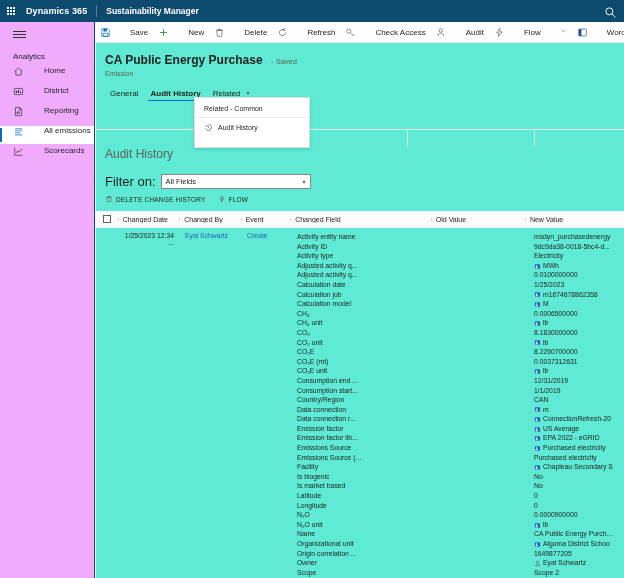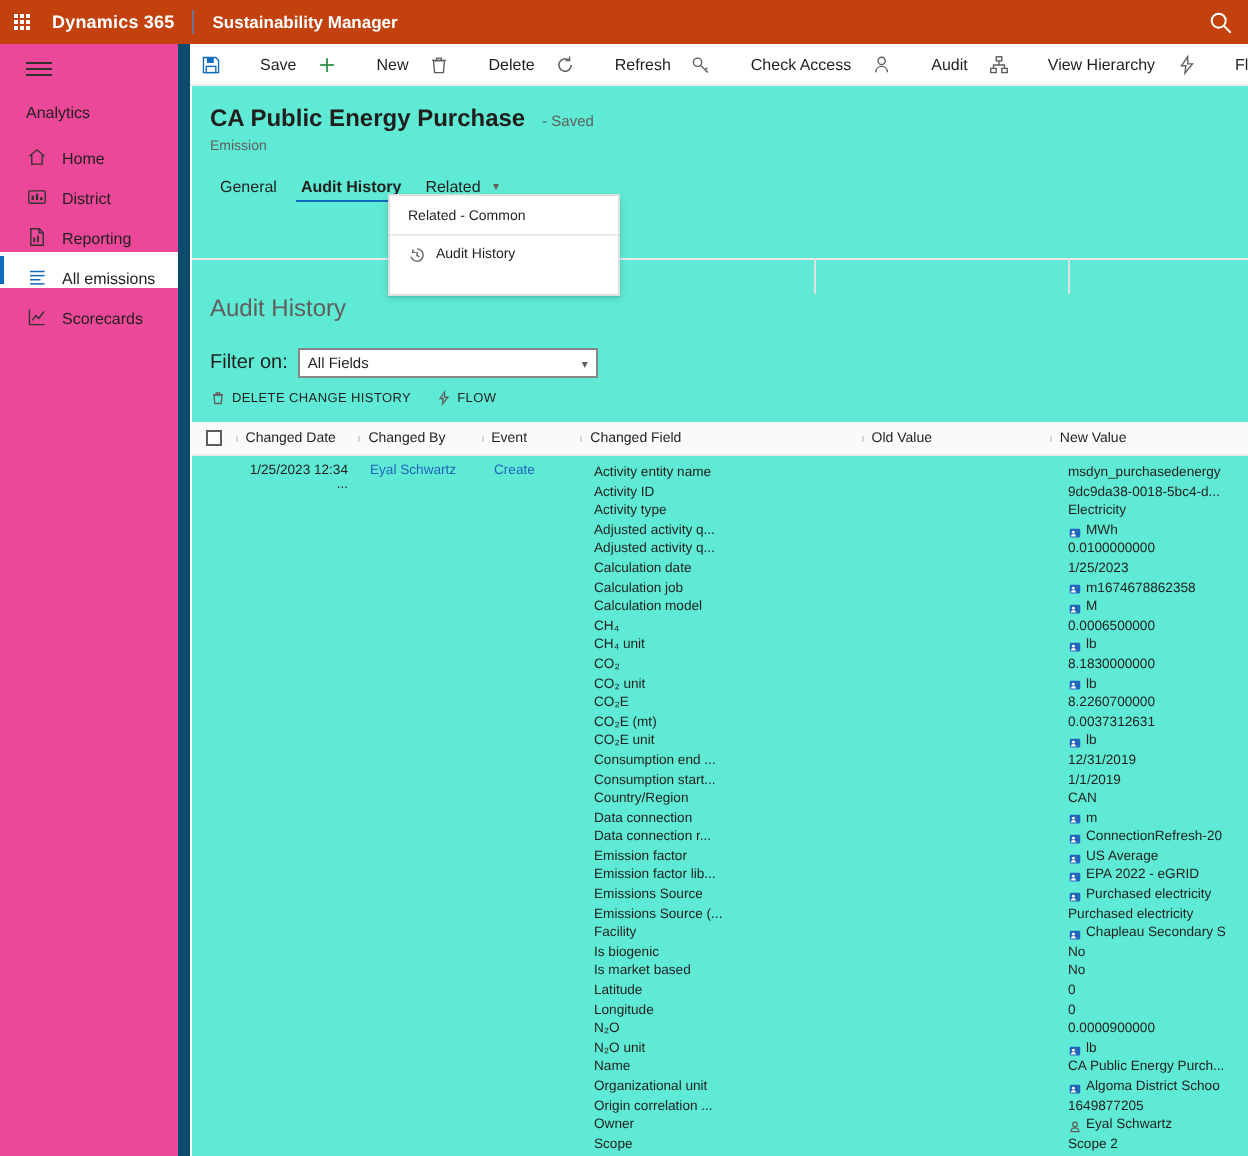--- a/index.html
+++ b/index.html
@@ -9,21 +9,21 @@
     overflow: hidden;
     background: #ffffff;
     font-family: "Liberation Sans", sans-serif;
     color: #323130;
   }
   #app { position: relative; width: 624px; height: 578px; }
 
   
   .topbar {
     position: absolute; left: 0; top: 0; width: 624px; height: 22px;
-    background: #c2410c;
+    background: #0c4a6e;
     display: flex; align-items: center;
   }
   .waffle { width: 22px; display: flex; align-items: center; justify-content: center; }
   .waffle-grid { display: grid; grid-template-columns: repeat(3, 2px); grid-template-rows: repeat(3, 2px); gap: 1px; }
   .waffle-grid i { display: block; width: 2px; height: 2px; background: #ffffff; }
   .brand {
     color: #ffffff; font-size: 9px; font-weight: bold; letter-spacing: .1px;
     padding-left: 4px;
   }
   .brand-div { width: 1px; height: 12px; background: #6b739b; margin: 0 9px; }
@@ -46,29 +46,29 @@
     height: 21px; padding: 0 5px;
     font-size: 8px; color: #201f1e; white-space: nowrap;
     cursor: default;
   }
   .cmd-btn .lbl { line-height: 1; position: relative; top: .5px; }
   .ic { display: inline-block; width: 11px; height: 11px; flex: 0 0 11px; }
 
   
   .leftnav {
     position: absolute; left: 0; top: 22px; width: 95px; height: 556px;
-    background: #ec4899; border-right: 6px solid #0c4a6e;
+    background: #f0abfc; border-right: 1px solid #0c4a6e;
   }
   .nav-burger { height: 24px; display: flex; align-items: center; padding-left: 13px; }
   .nav-burger .burger i { background: #323130; }
   .nav-group-title {
     font-size: 8px; color: #201f1e; padding: 6px 0 5px 13px; font-weight: normal;
   }
   .nav-item {
-    display: flex; align-items: flex-end; gap: 7px;
+    display: flex; align-items: flex-start; gap: 20px;
     height: 18px; padding-left: 13px;
     font-size: 8px; color: #201f1e; position: relative;
     cursor: default;
   }
   .nav-item + .nav-item { margin-top: 2px; }
   .nav-item.sel { background: #ffffff; }
   .nav-item.sel::before {
     content: ""; position: absolute; left: 0; top: 2px; bottom: 2px;
     width: 2px; background: #0f6cbd;
   }
@@ -96,21 +96,21 @@
   }
   .tab .chev { display: inline-block; margin-left: 4px; color: #605e5c; font-size: 6px; position: relative; top: -1px; }
 
   .panel-sep { position: absolute; left: 0; top: 86px; width: 528px; height: 1px; background: #edebe9; }
 
   
   .colline { position: absolute; top: 86px; width: 1px; height: 18px; background: #e1dfdd; }
 
   .ah-title { position: absolute; left: 9px; top: 104px; font-size: 12px; color: #605e5c; }
   .filter-row { position: absolute; left: 9px; top: 131px; display: flex; align-items: center; gap: 5px; }
-  .filter-lbl { font-size: 10px; color: #201f1e; }
+  .filter-lbl { font-size: 13px; color: #201f1e; }
   .filter-box {
     width: 150px; height: 15px; border: 1px solid #8a8886; background: #ffffff;
     display: flex; align-items: center; justify-content: space-between;
     padding: 0 4px; font-size: 7.5px; color: #201f1e;
   }
   .filter-box .chev { color: #605e5c; font-size: 6px; }
 
   .act-row { position: absolute; left: 9px; top: 152px; display: flex; align-items: center; gap: 12px; }
   .act-btn { display: flex; align-items: center; gap: 3px; font-size: 6.5px; color: #201f1e; letter-spacing: .2px; cursor: default; }
 
@@ -277,31 +277,20 @@
     <div class="cmd-btn">
       <span class="ic">
         <svg viewBox="0 0 16 16" width="11" height="11">
             <circle cx="7" cy="5" r="2.6" fill="none" stroke="#605e5c" stroke-width="1"></circle>
             <path d="M2.8 13.2c0-2.6 1.9-4.2 4.2-4.2s4.2 1.6 4.2 4.2" fill="none" stroke="#605e5c" stroke-width="1"></path>
           </svg>
       </span>
       <span class="lbl">Audit</span>
     </div>
 
-    <div class="cmd-btn">
-      <span class="ic">
-        <svg viewBox="0 0 16 16" width="11" height="11">
-            <rect x="6" y="2" width="4" height="3" fill="none" stroke="#605e5c" stroke-width="1"></rect>
-            <rect x="2" y="10.5" width="4" height="3" fill="none" stroke="#605e5c" stroke-width="1"></rect>
-            <rect x="10" y="10.5" width="4" height="3" fill="none" stroke="#605e5c" stroke-width="1"></rect>
-            <path d="M8 5v3 M4 10.5V8h8v2.5" fill="none" stroke="#605e5c" stroke-width="1"></path>
-          </svg>
-      </span>
-      <span class="lbl">View Hierarchy</span>
-    </div>
 
     <div class="cmd-btn">
       <span class="ic">
         <svg viewBox="0 0 16 16" width="11" height="11">
             <path d="M8.5 2 L4 8.5h3.2L6.5 14 L12 7.2H8.6z" fill="none" stroke="#605e5c" stroke-width="1"></path>
           </svg>
       </span>
       <span class="lbl">Flow</span>
       <span class="ic" style="width:7px;flex:0 0 7px">
         <svg viewBox="0 0 16 16" width="7" height="7">

